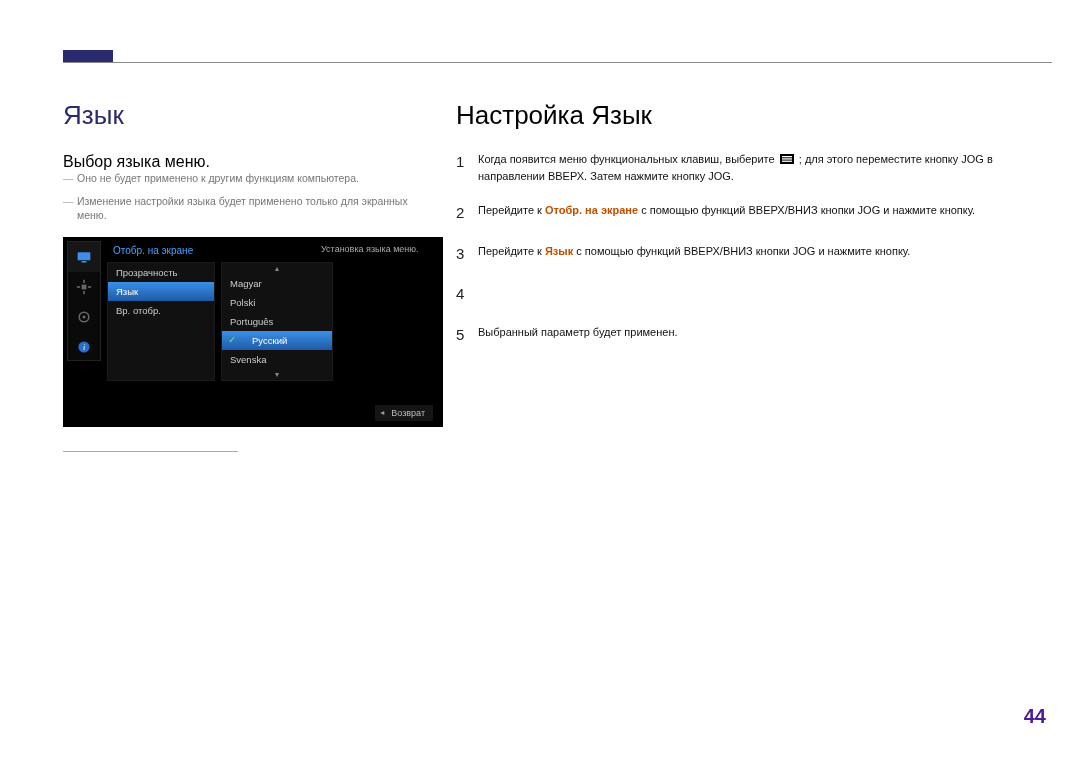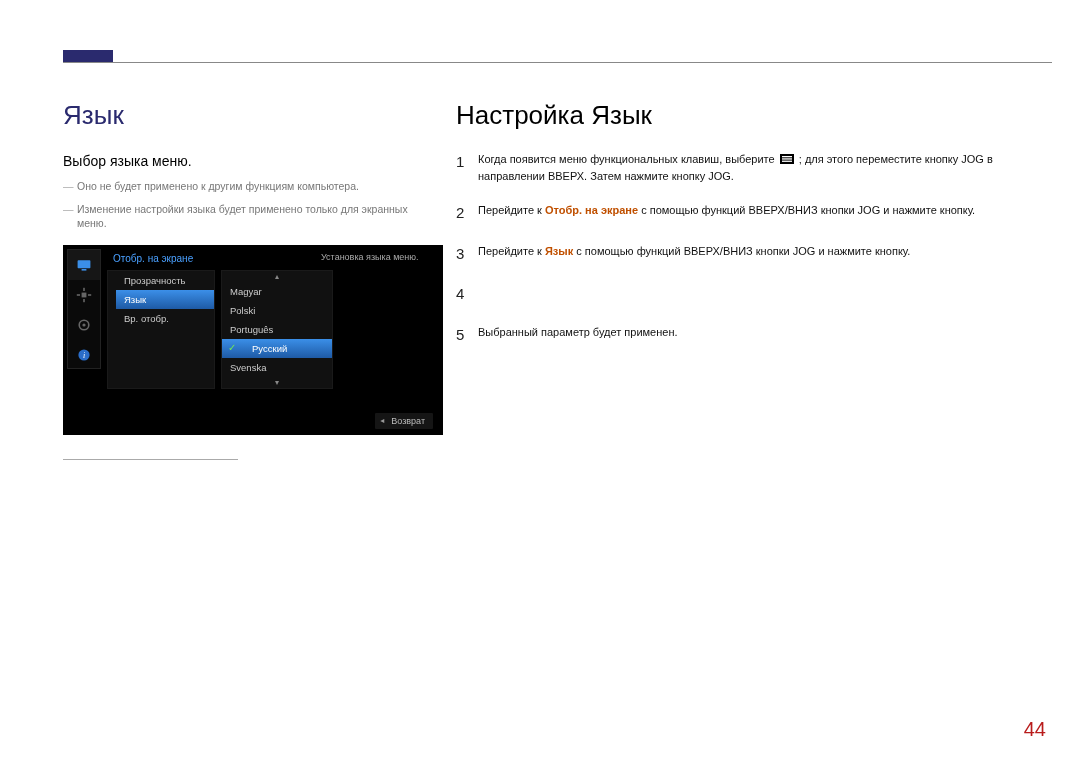--- a/index.html
+++ b/index.html
@@ -45,23 +45,23 @@
     font-weight: 500;
     margin-bottom: 22px;
   }
   h1.config {
     color: #000;
     font-size: 26px;
     font-weight: 400;
     margin-bottom: 20px;
   }
   .desc-main {
-    font-size: 14px;
+    font-size: 16px;
     color: #000;
-    margin-bottom: 10px;
+    margin-bottom: 0;
   }
   .desc-sub {
     font-size: 10.5px;
     color: #777;
     margin-bottom: 8px;
     padding-left: 14px;
     position: relative;
     line-height: 1.4;
   }
   .desc-sub::before {
@@ -146,21 +146,21 @@
     line-height: 1.2;
   }
   .osd-cols {
     display: flex;
     gap: 6px;
   }
   .osd-panel {
     background: #111;
     border: 1px solid #1a1a1a;
   }
-  .osd-col1 { width: 108px; padding-left: 8px; }
+  .osd-col1 { width: 108px; }
   .osd-col2 { width: 112px; position: relative; }
   .osd-item {
     padding: 4px 8px;
     font-size: 9.5px;
     color: #ccc;
   }
   .osd-item.selected {
     background: linear-gradient(#3b8fe8, #1e5aa5);
     color: #fff;
   }
@@ -218,23 +218,24 @@
     display: inline-block;
     width: 14px;
     height: 10px;
     vertical-align: -1px;
     margin: 0 2px;
   }
   .jog-icon svg { width: 14px; height: 10px; display: block; }
   .pagenum {
     position: absolute;
     right: 34px;
-    bottom: 22px;
+    bottom: 35px;
     font-size: 20px;
-    color: #b91c1c;
+    color: #4c1d95;
+    font-weight: bold;
   }
 </style>
 </head>
 <body>
 
 <div class="header-block"></div>
 <div class="header-rule"></div>
 
 <div class="col-left">
   <h1 class="lang">Язык</h1>

